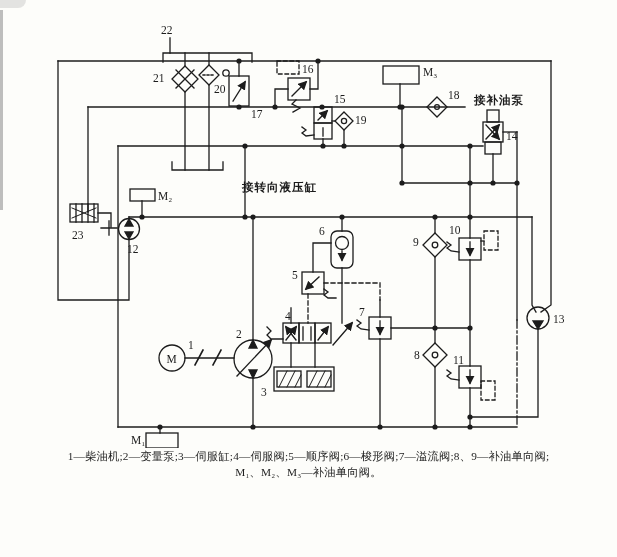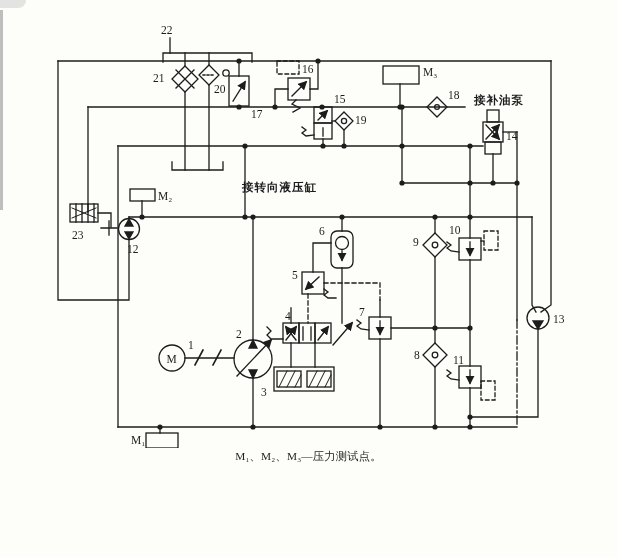--- a/index.html
+++ b/index.html
@@ -297,15 +297,16 @@
       <text x="423" y="76" class="num">M₃</text>
     </g>
 
     <g stroke="none">
       <text x="242" y="191" class="cjk">接转向液压缸</text>
       <text x="474" y="104" class="cjk">接补油泵</text>
     </g>
   </svg>
 
   <div id="caption">
-    <p class="cap-line">M₁、M₂、M₃—压力测试点。</p>
+    <p class="cap-line">1—柴油机;2—变量泵;3—伺服缸;4—伺服阀;5—顺序阀;6—梭形阀;7—溢流阀;8、9—补油单向阀;</p>
+    <p class="cap-line">M₁、M₂、M₃—补油单向阀。</p>
   </div>
 </div>
 
 </body></html>

